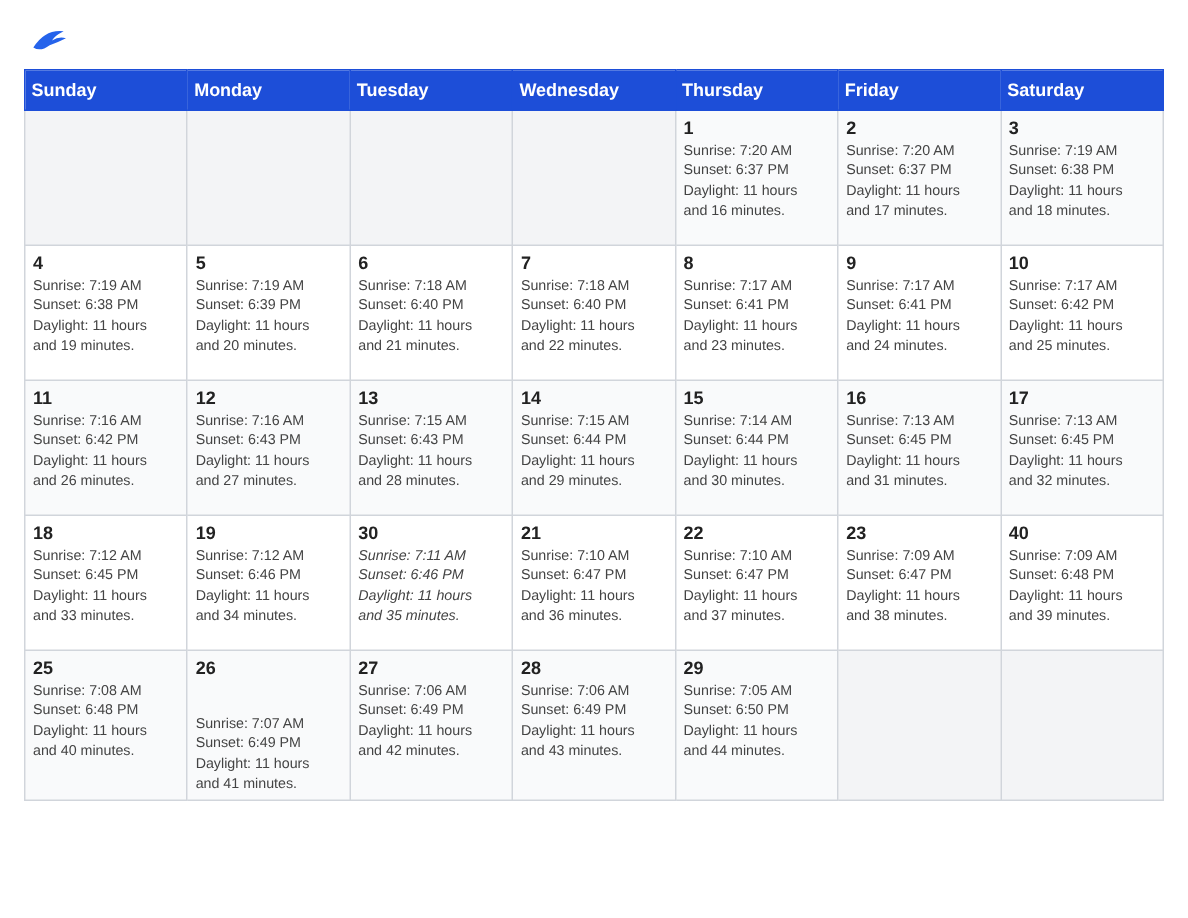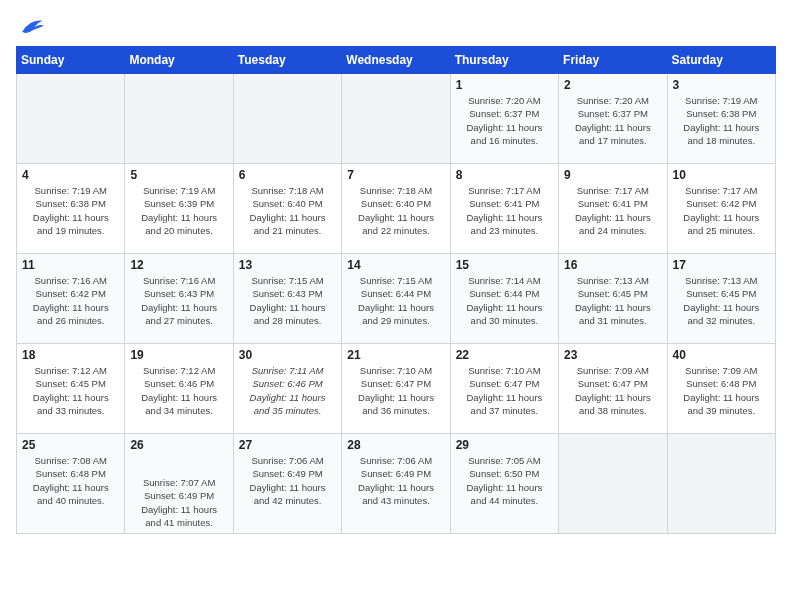--- a/index.html
+++ b/index.html
@@ -75,21 +75,20 @@
       font-size: 12px;
       font-weight: bold;
       color: #222;
       display: block;
       margin-bottom: 2px;
     }
     .day-info {
       font-size: 9.5px;
       color: #444;
       line-height: 1.4;
-      text-align: center;
     }
     .empty-cell {
       background: #f3f4f6 !important;
     }
   </style>
 </head>
 <body>
 
 <div class="header-area">
   <div class="logo">

